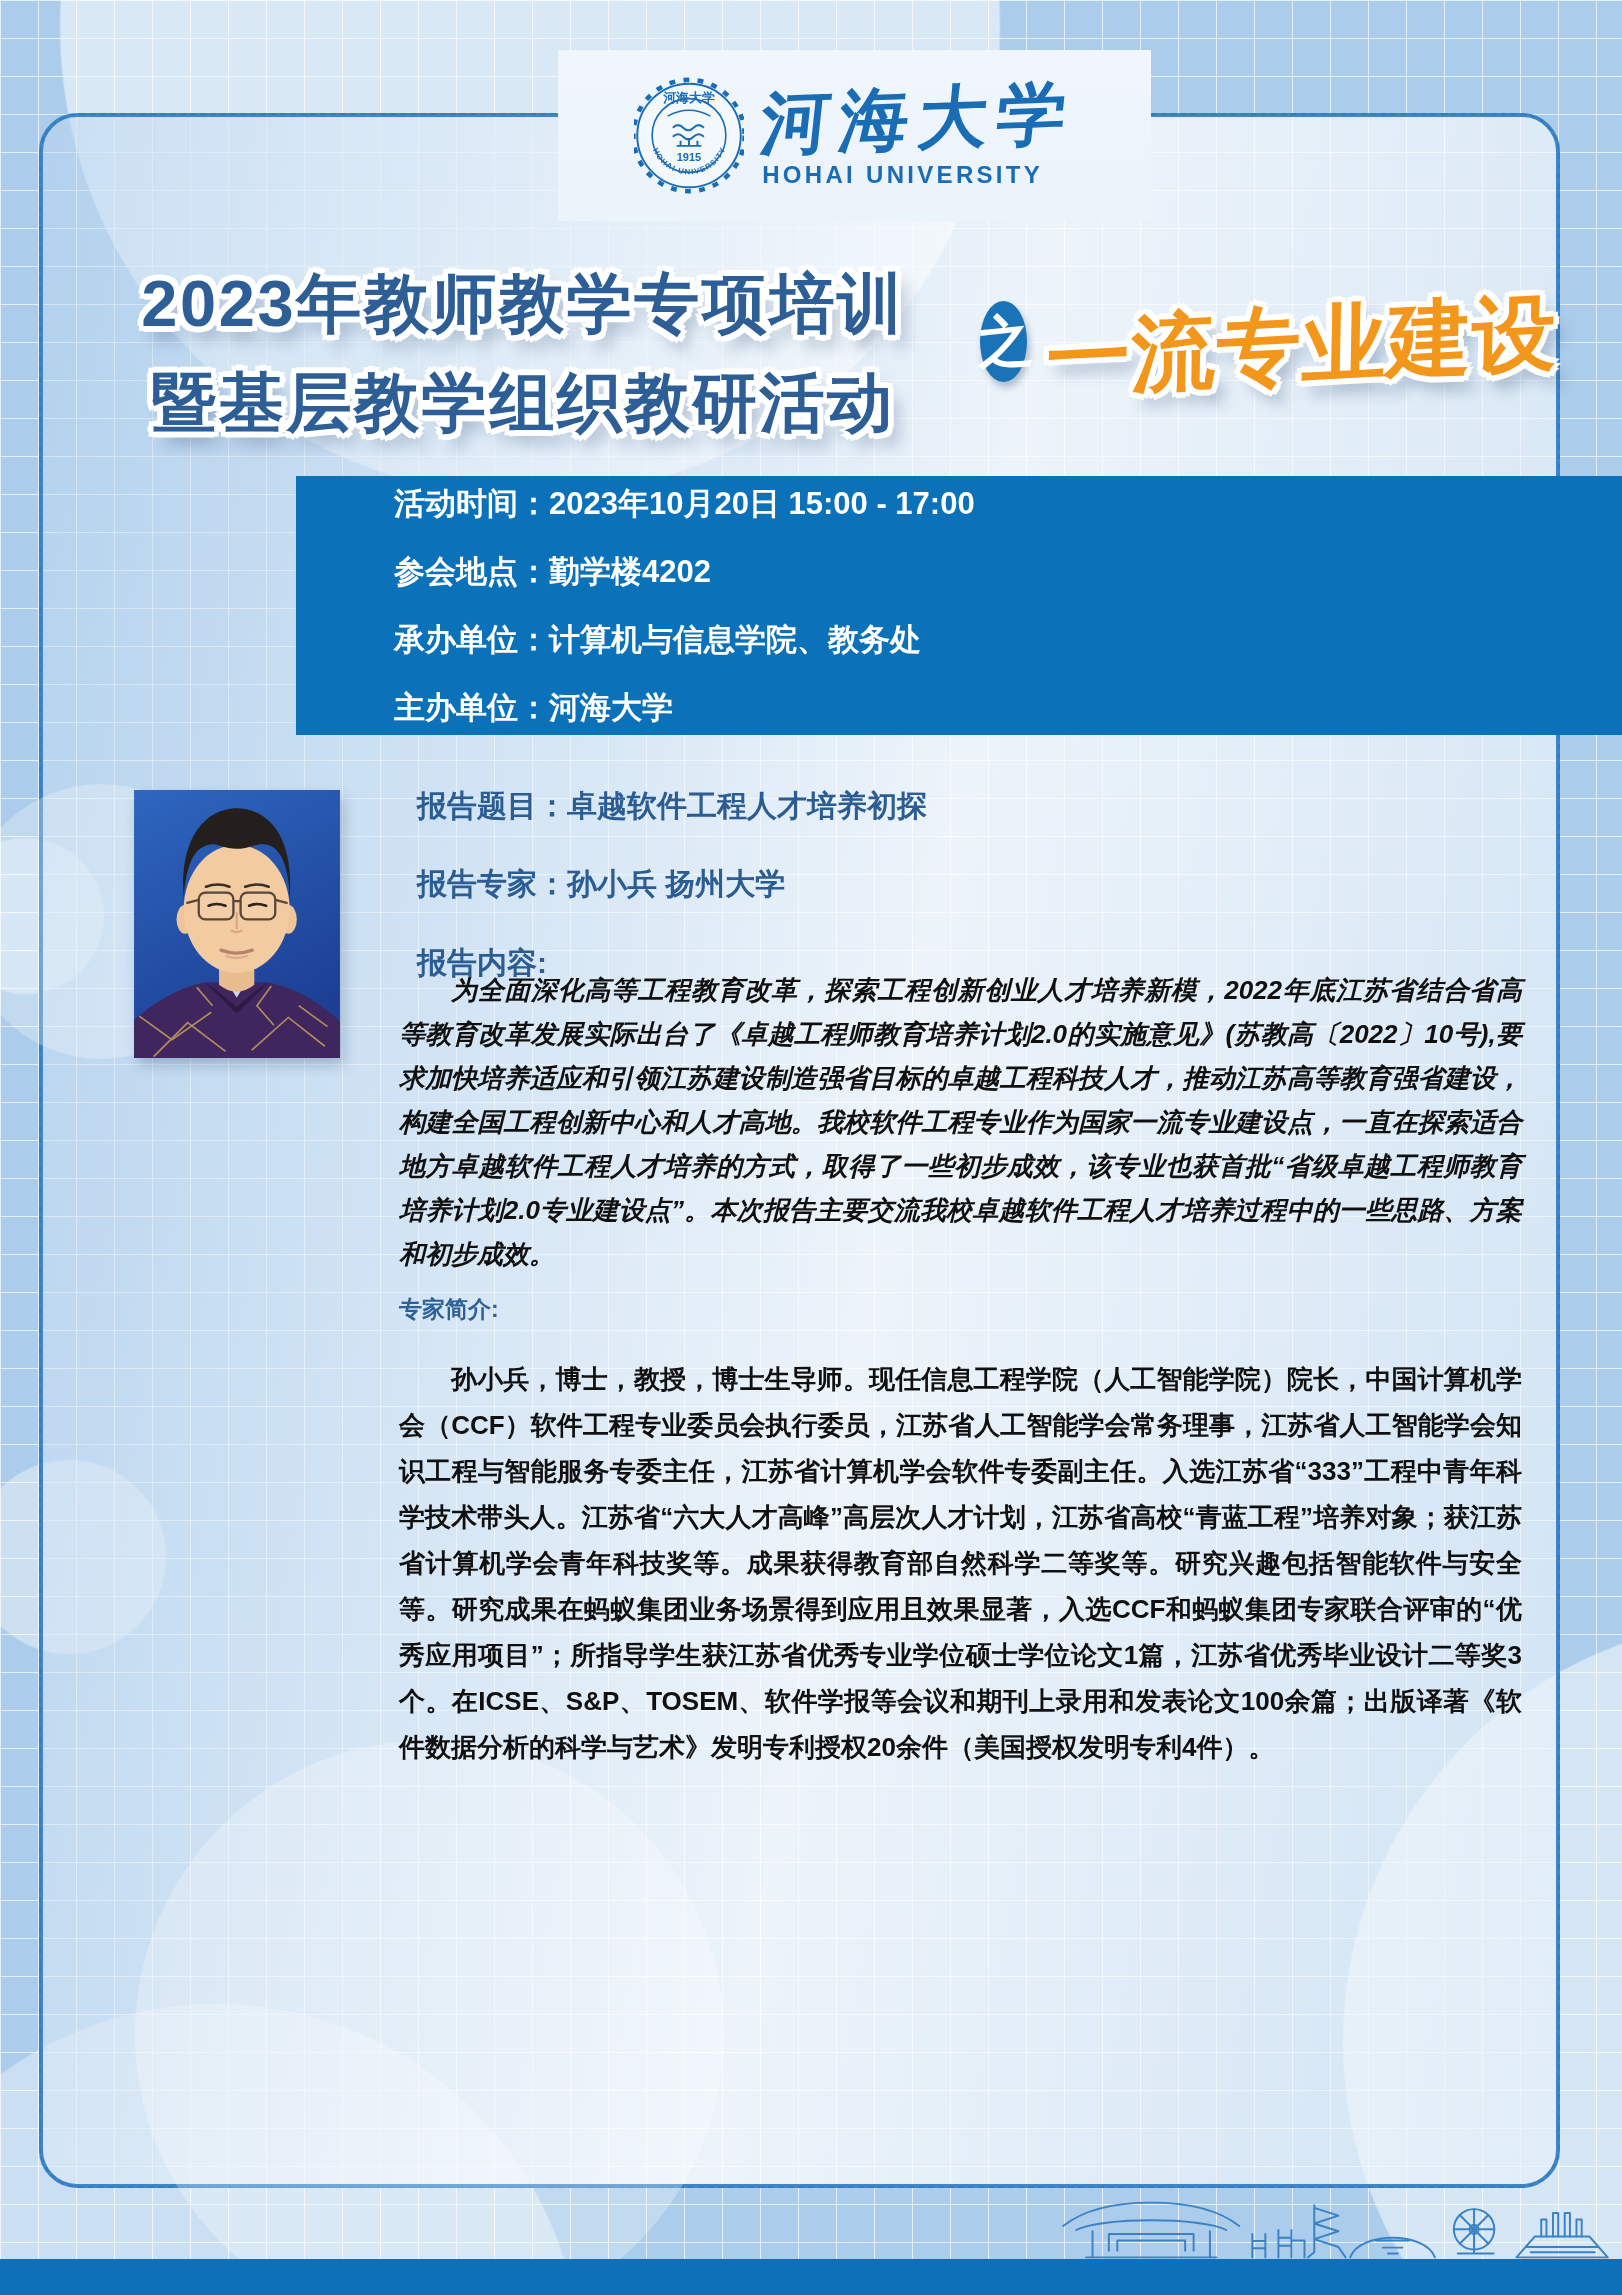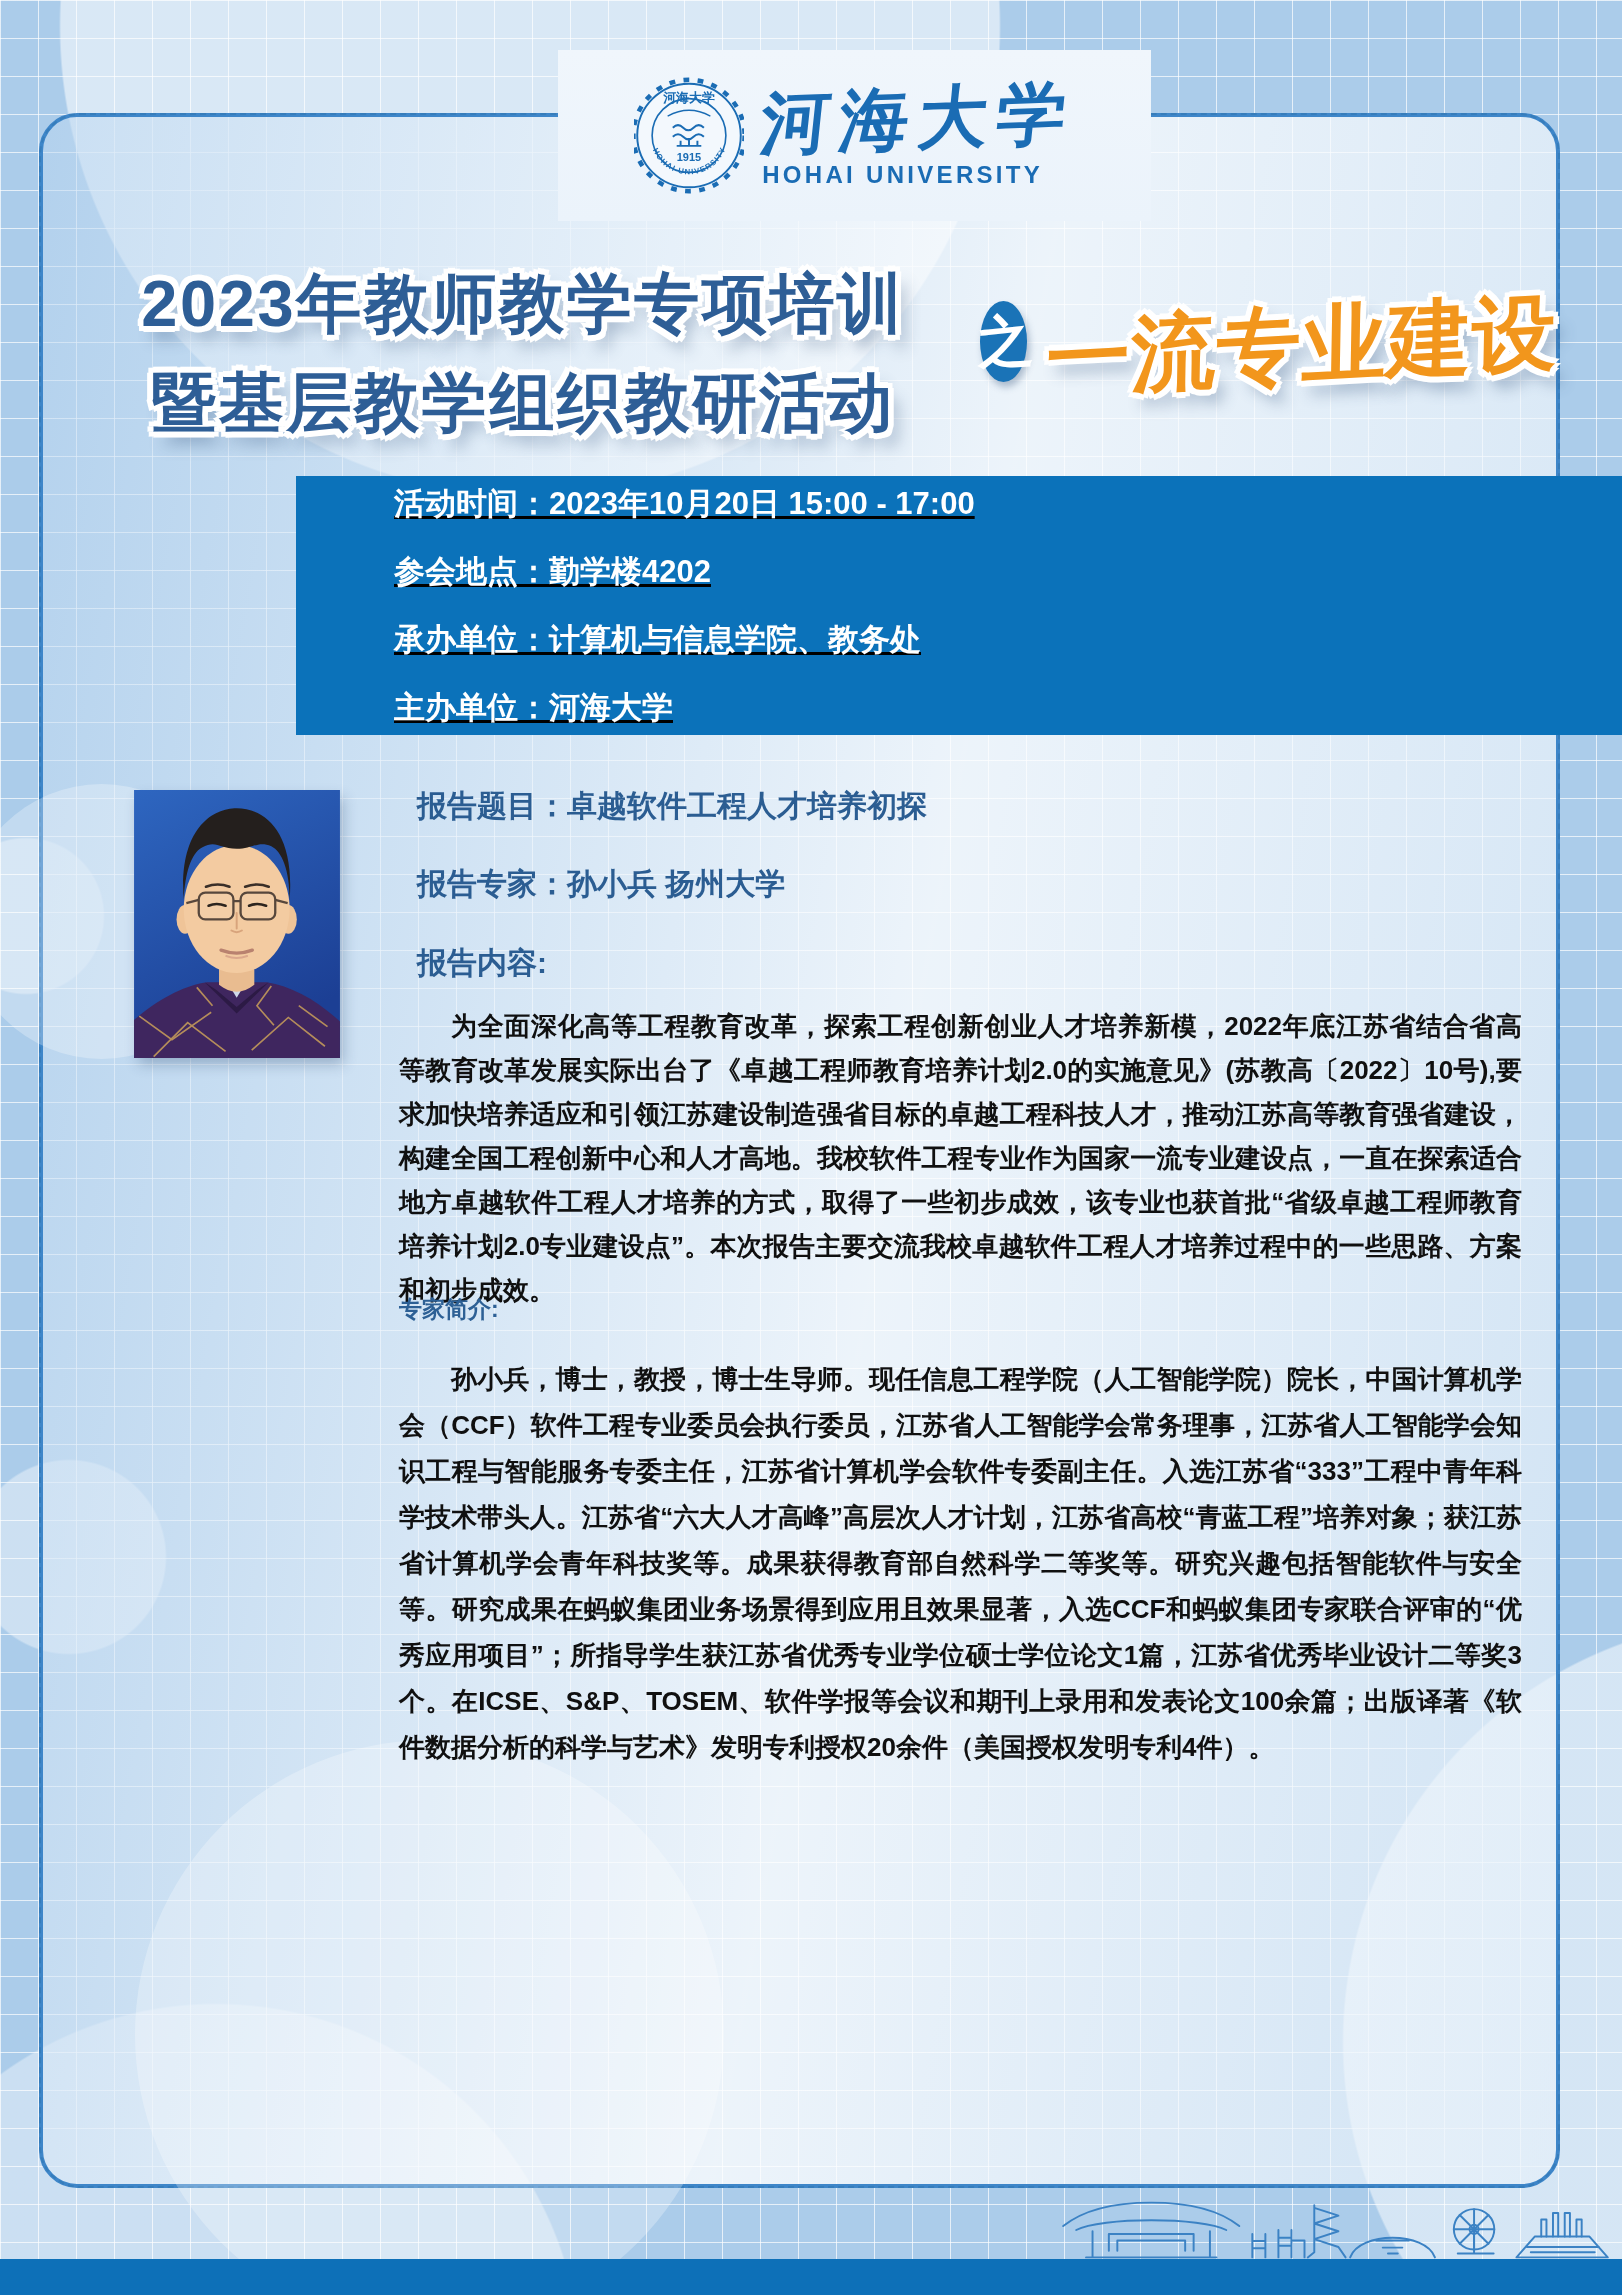--- a/index.html
+++ b/index.html
@@ -67,21 +67,21 @@
     text-shadow:
       -4.6px -4.6px 0 #fff, 4.6px -4.6px 0 #fff, -4.6px 4.6px 0 #fff, 4.6px 4.6px 0 #fff,
       -5.9px 0 0 #fff, 5.9px 0 0 #fff, 0 -5.9px 0 #fff, 0 5.9px 0 #fff,
       9.2px 13px 14.4px rgba(60,90,130,.45);
   }
 
   
   .banner{
     position:absolute;left:296px;top:476px;width:1327px;height:259px;background:#0b72ba;
     display:flex;flex-direction:column;justify-content:center;gap:37px;
-    padding-left:98px;box-sizing:border-box;text-decoration:underline;
+    padding-left:98px;box-sizing:border-box;
   }
   .banner-row{font-size:31px;line-height:1;color:#fff;font-weight:700;white-space:nowrap;}
 
   
   .photo{
     position:absolute;left:134px;top:790px;width:206px;height:268px;
     box-shadow:3.9px 6.5px 13px rgba(40,70,110,.3);
   }
   .info-line{
     position:absolute;left:417px;font-size:30px;font-weight:800;color:#2b5d92;white-space:nowrap;line-height:1.1;
@@ -194,21 +194,21 @@
   </svg>
 
   <div class="info-line" style="top:789px;">
     <span>报告题目：</span><span>卓越软件工程人才培养初探</span>
   </div>
   <div class="info-line" style="top:867px;">
     <span>报告专家：</span><span>孙小兵  扬州大学</span>
   </div>
   <div class="info-line" style="top:946px;">报告内容:</div>
 
-  <div class="body-par" style="top:1004px;">为全面深化高等工程教育改革，探索工程创新创业人才培养新模，2022年底江苏省结合省高等教育改革发展实际出台了《卓越工程师教育培养计划2.0的实施意见》(苏教高〔2022〕10号),要求加快培养适应和引领江苏建设制造强省目标的卓越工程科技人才，推动江苏高等教育强省建设，构建全国工程创新中心和人才高地。我校软件工程专业作为国家一流专业建设点，一直在探索适合地方卓越软件工程人才培养的方式，取得了一些初步成效，该专业也获首批“省级卓越工程师教育培养计划2.0专业建设点”。本次报告主要交流我校卓越软件工程人才培养过程中的一些思路、方案和初步成效。</div>
+  <div class="body-par" style="top:968px;font-style:italic;">为全面深化高等工程教育改革，探索工程创新创业人才培养新模，2022年底江苏省结合省高等教育改革发展实际出台了《卓越工程师教育培养计划2.0的实施意见》(苏教高〔2022〕10号),要求加快培养适应和引领江苏建设制造强省目标的卓越工程科技人才，推动江苏高等教育强省建设，构建全国工程创新中心和人才高地。我校软件工程专业作为国家一流专业建设点，一直在探索适合地方卓越软件工程人才培养的方式，取得了一些初步成效，该专业也获首批“省级卓越工程师教育培养计划2.0专业建设点”。本次报告主要交流我校卓越软件工程人才培养过程中的一些思路、方案和初步成效。</div>
 
   <div class="section-heading" style="top:1294px;">专家简介:</div>
   <div class="body-par bio-par" style="top:1356px;">孙小兵，博士，教授，博士生导师。现任信息工程学院（人工智能学院）院长，中国计算机学会（CCF）软件工程专业委员会执行委员，江苏省人工智能学会常务理事，江苏省人工智能学会知识工程与智能服务专委主任，江苏省计算机学会软件专委副主任。入选江苏省“333”工程中青年科学技术带头人。江苏省“六大人才高峰”高层次人才计划，江苏省高校“青蓝工程”培养对象；获江苏省计算机学会青年科技奖等。成果获得教育部自然科学二等奖等。研究兴趣包括智能软件与安全等。研究成果在蚂蚁集团业务场景得到应用且效果显著，入选CCF和蚂蚁集团专家联合评审的“优秀应用项目”；所指导学生获江苏省优秀专业学位硕士学位论文1篇，江苏省优秀毕业设计二等奖3个。在ICSE、S&amp;P、TOSEM、软件学报等会议和期刊上录用和发表论文100余篇；出版译著《软件数据分析的科学与艺术》发明专利授权20余件（美国授权发明专利4件）。</div>
 
   <svg class="skyline" viewBox="0 0 882 92">
     <g stroke="#3b82c4" stroke-width="3" fill="none" stroke-linecap="round" stroke-linejoin="round">
       <path d="M25,40 C60,12 110,4 160,4 C210,4 260,12 295,40"></path>
       <path d="M45,46 C82,26 238,26 275,46"></path>
       <path d="M70,48 V88 M250,48 V88 M60,88 H260"></path>
       <path d="M95,78 V52 H225 V78 M108,78 V62 H212 V78"></path>

